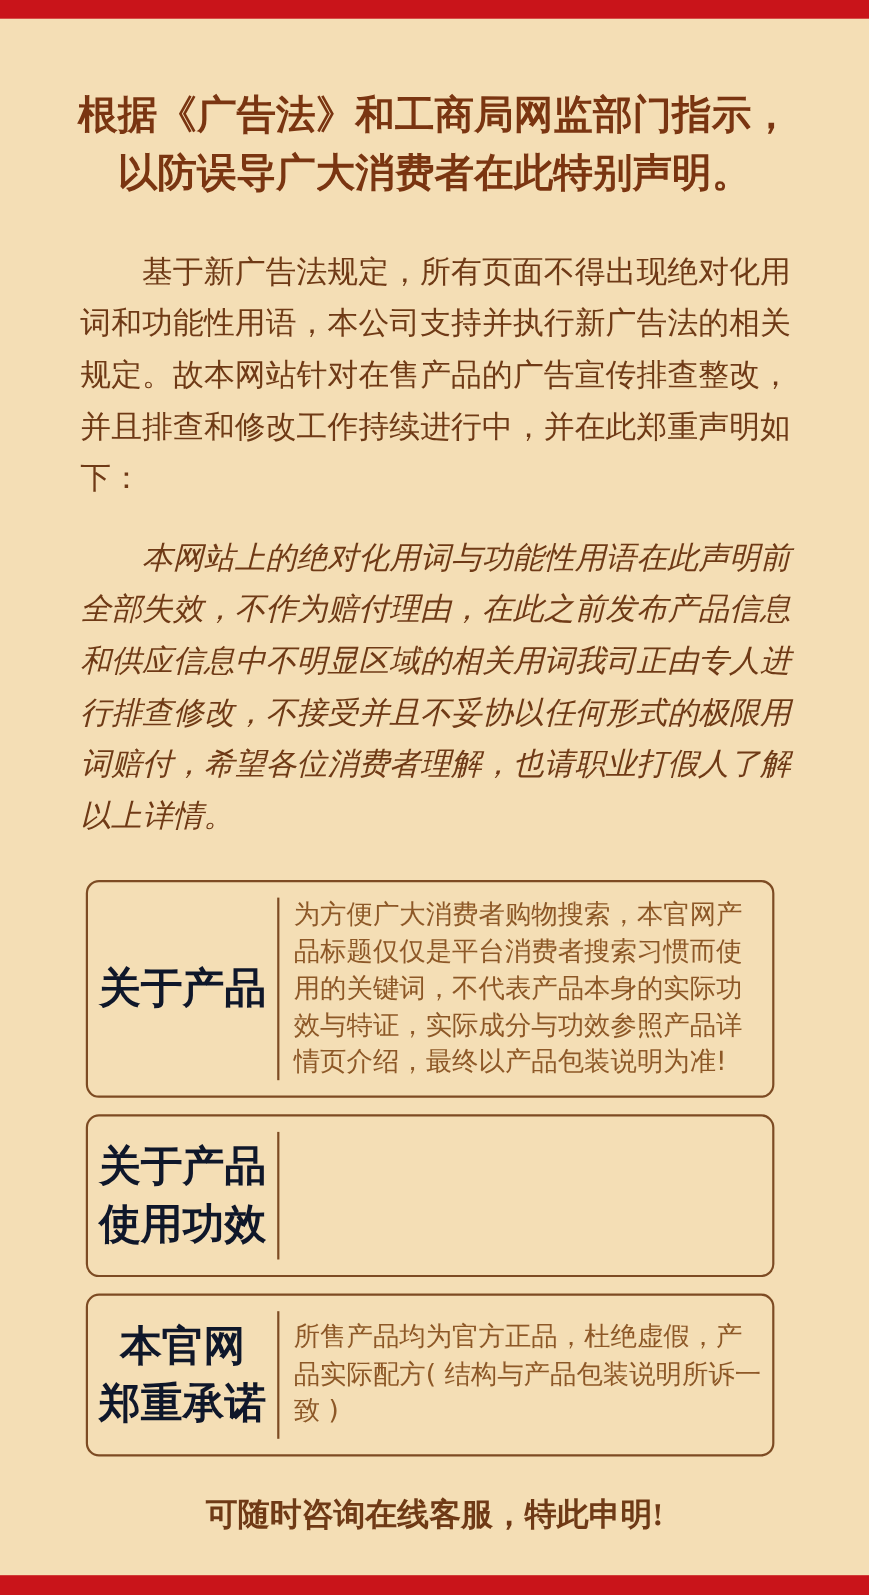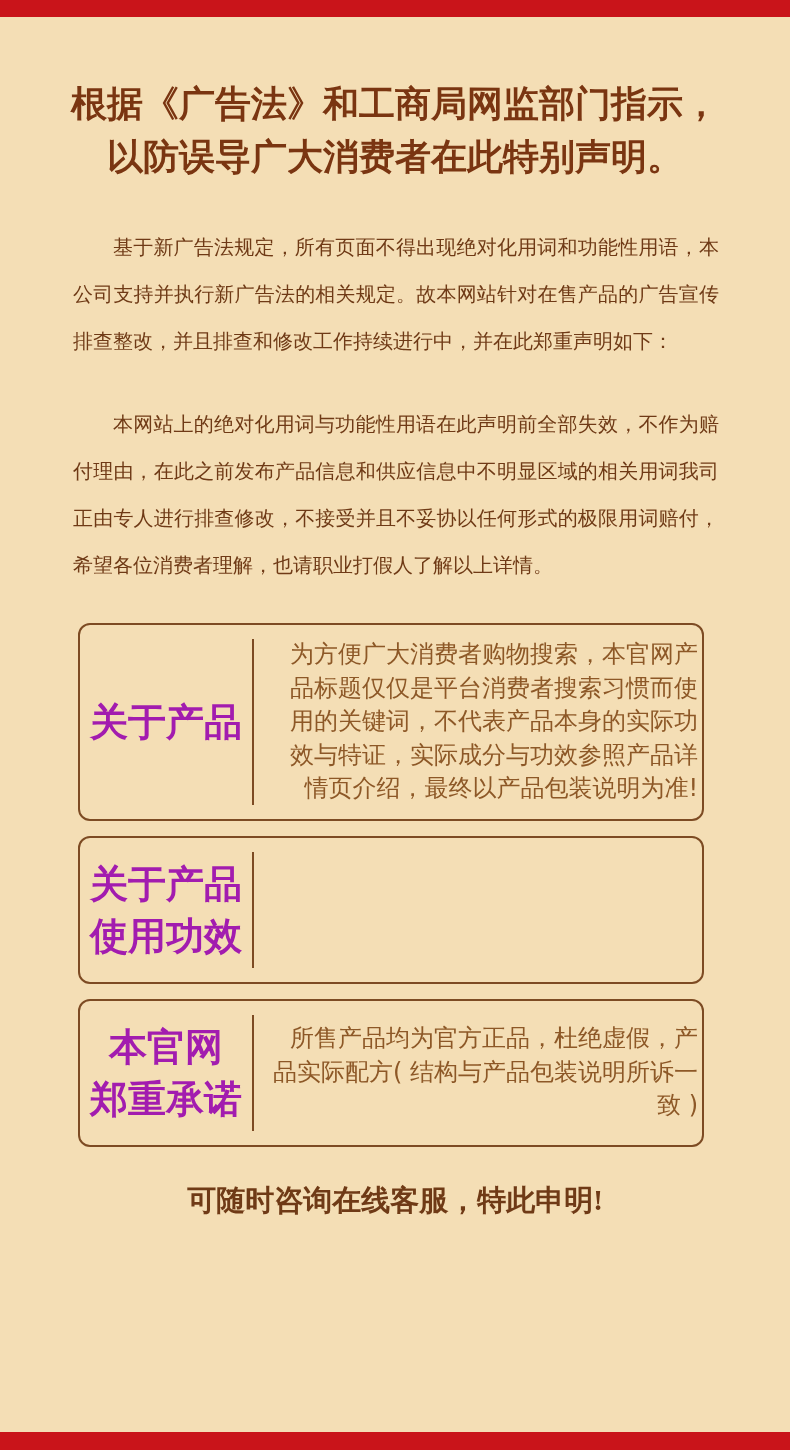--- a/index.html
+++ b/index.html
@@ -30,69 +30,69 @@
     font-size: 36px;
     font-weight: bold;
     color: #7a3511;
     line-height: 53px;
   }
   .title-line { display: block; white-space: nowrap; }
 
   .para {
     margin: 40px 71px 0 73px;
     width: 646px;
-    font-size: 20px;
+    font-size: 28px;
     line-height: 47px;
     color: #6f3a16;
     text-align: justify;
     text-indent: 2em;
     letter-spacing: 0;
   }
-  .para + .para { margin-top: 36px; }
+  .para + .para { margin-top: 25px; font-style: italic; }
 
   .boxes { margin-top: 34px; }
 
   .box {
     display: flex;
     align-items: center;
     margin-left: 78px;
     width: 626px;
     border: 2px solid #7d4b23;
     border-radius: 12px;
     background: transparent;
   }
   .box + .box { margin-top: 15px; }
 
   .box-label {
     width: 172px;
     flex: 0 0 172px;
     text-align: center;
     font-size: 38px;
     font-weight: bold;
-    color: #a21caf;
+    color: #0f172a;
     line-height: 52px;
     padding: 20px 0;
   }
   .box-label span { display: block; white-space: nowrap; }
 
   .box-divider {
     width: 2px;
     align-self: stretch;
     margin: 14px 0;
     background: #7d4b23;
   }
 
   .box-content {
     flex: 1;
     padding: 13px 4px 13px 13px;
     font-family: "DejaVu Sans", "Liberation Sans", sans-serif;
     font-size: 24px;
     line-height: 33.5px;
     color: #8d5827;
-    text-align: right;
+    text-align: left;
   }
 
   .footer {
     margin-top: 30px;
     text-align: center;
     font-size: 29px;
     font-weight: bold;
     color: #6f3a16;
     line-height: 46px;
   }

